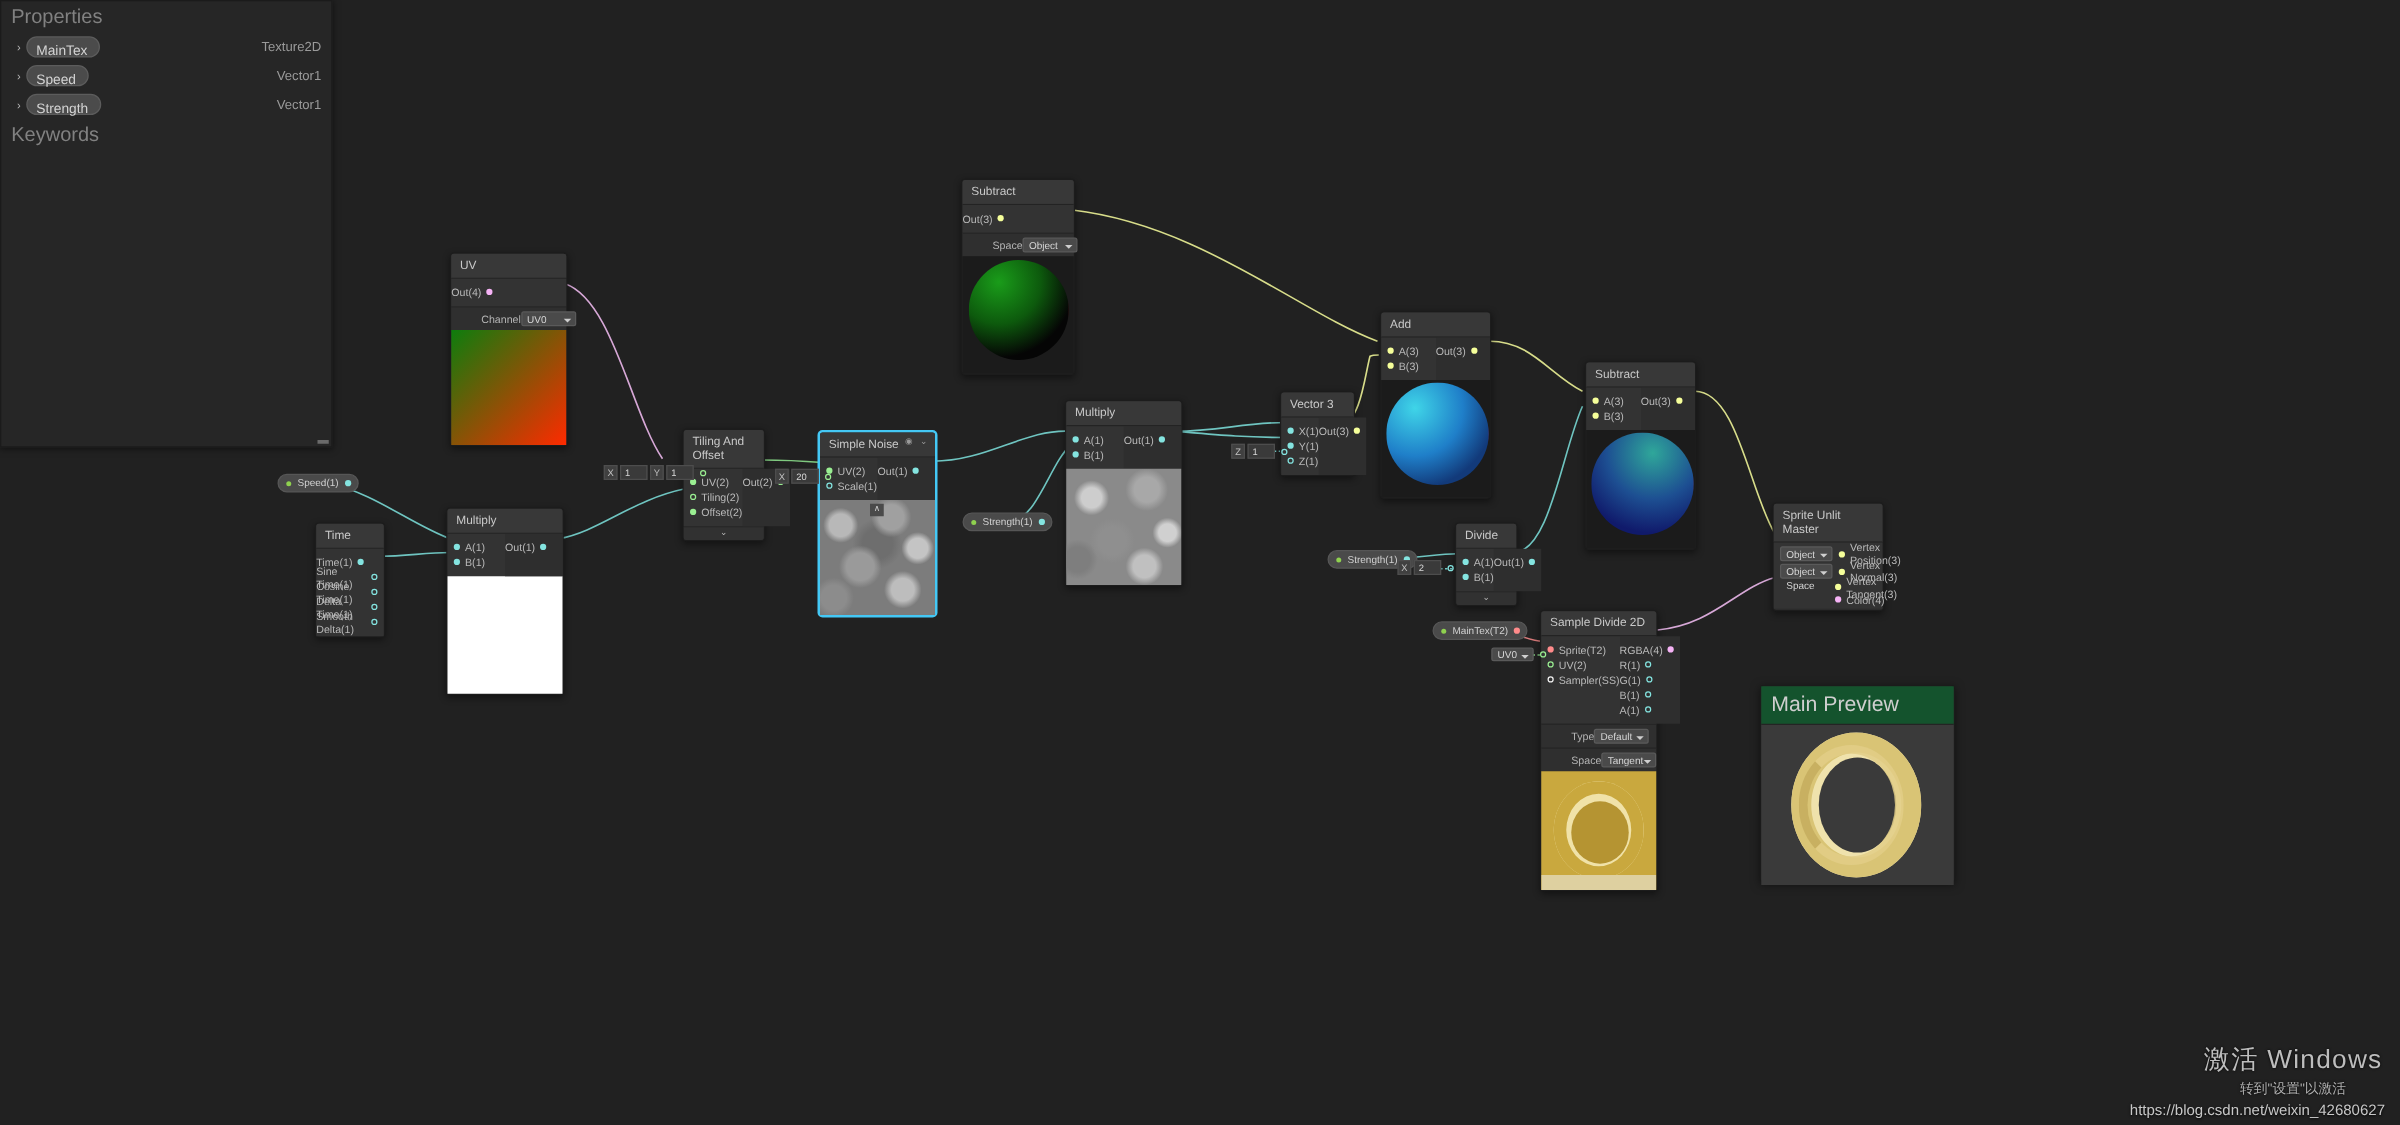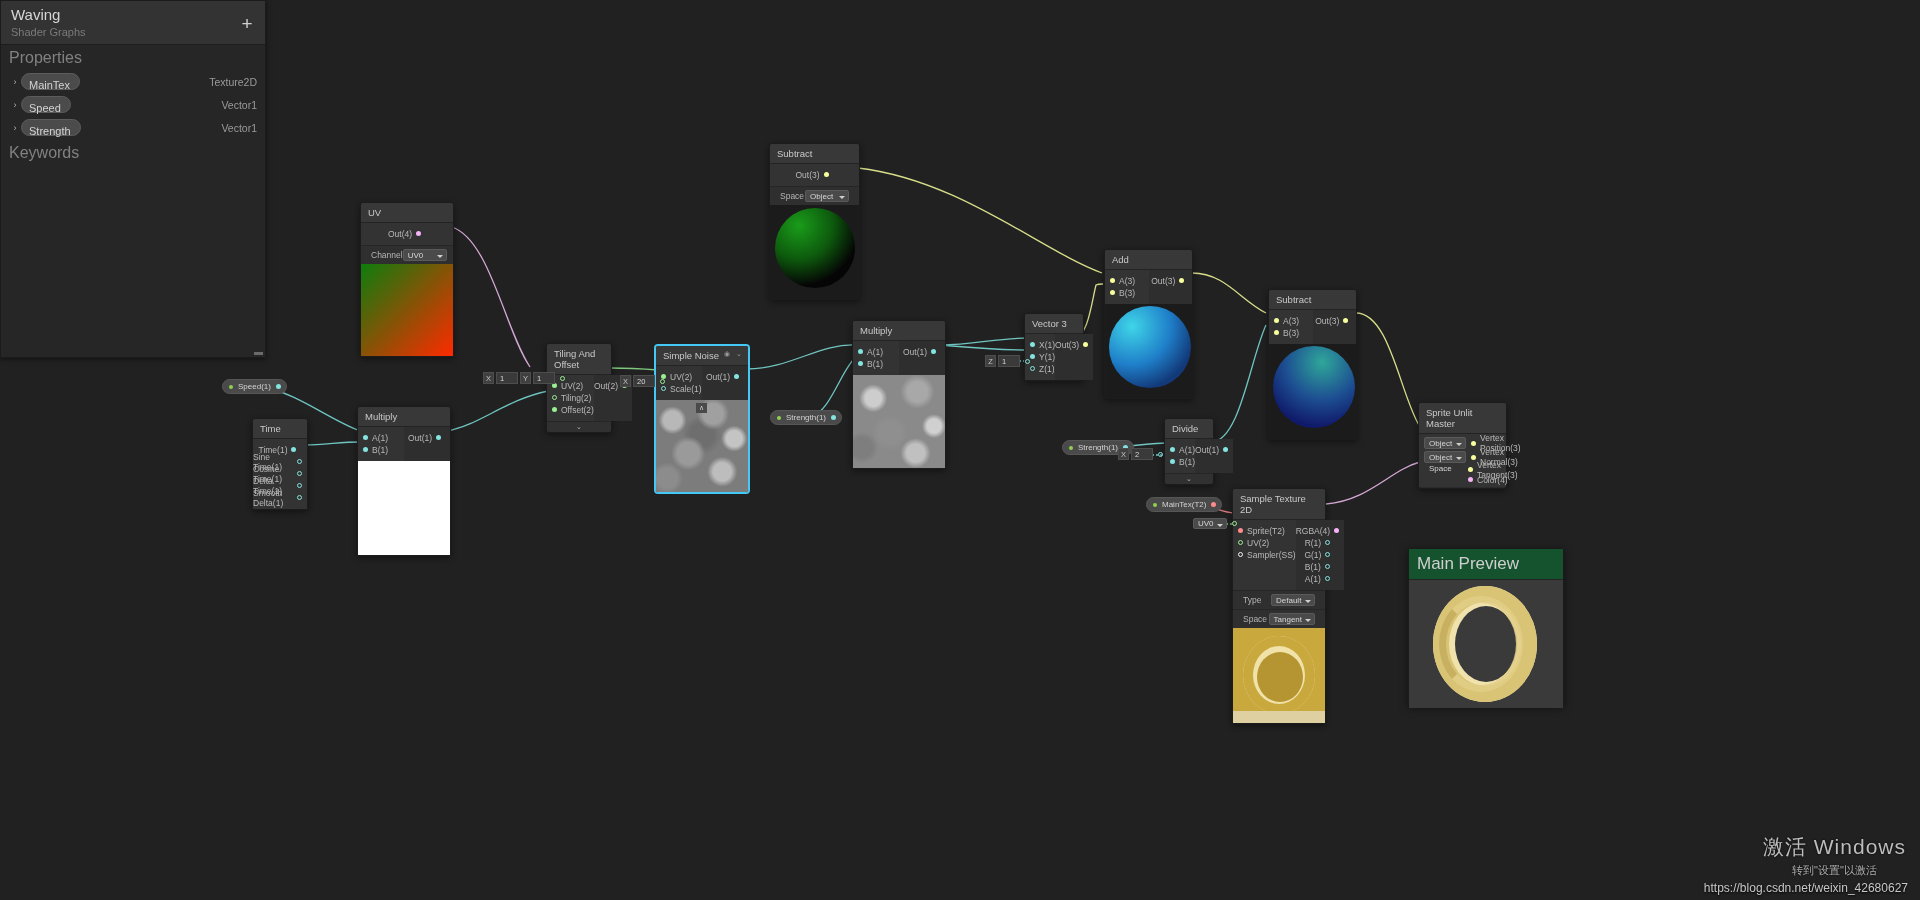--- a/index.html
+++ b/index.html
@@ -61,39 +61,39 @@
     position:relative;
   }
   .node-title .hdr-icons { position:absolute; right:5px; top:4px; display:flex; gap:5px; }
   .hdr-ico { width:7px; height:7px; color:#9a9a9a; font-size:7px; line-height:7px; }
   .ports { display:flex; background:#333333; }
   .ports-in  { flex:1; padding:4px 0 5px 0; }
   .ports-out { flex:1; padding:4px 0 5px 0; background:#2e2e2e; }
   .ports.single { background:#333333; }
   .port { display:flex; align-items:center; height:11px; margin:1px 0; font-size:8.5px; color:#b9b9b9; }
   .port.in  { padding-left:5px; }
-  .port.out { justify-content:center; padding-right:5px; }
+  .port.out { justify-content:flex-start; padding-right:5px; }
   .pin { width:5px; height:5px; border-radius:50%; flex:0 0 auto; }
   .port.in .pin  { margin-right:4px; }
   .port.out .pin { margin-left:4px; }
   .pin.f1 { background:#84e4e0; }          
   .pin.f2 { background:#9aef92; }          
   .pin.f3 { background:#f6ff9a; }          
   .pin.f4 { background:#f6b3f6; }          
   .pin.tex{ background:#ff8b8b; }          
   .pin.ss { background:#f4f4f4; }          
   .pin.hollow { background:transparent; border:1.5px solid currentColor; width:5px; height:5px; }
   .pin.hollow.f1 { color:#84e4e0; }
   .pin.hollow.f2 { color:#9aef92; }
   .pin.hollow.ss { color:#f4f4f4; }
 
   
   .ctrl-row {
     display:flex; align-items:center; justify-content:space-between;
-    padding:3px 10px; border-top:1px solid #262626; background:#2f2f2f;
+    padding:3px 24px; border-top:1px solid #262626; background:#2f2f2f;
     font-size:8.5px; color:#b4b4b4;
   }
   .ctrl-label{ font-size:8.5px; color:#b4b4b4; }
   .dropdown {
     background:#4a4a4a; border:1px solid #5a5a5a; border-radius:2px;
     height:12px; min-width:44px; padding:0 12px 0 4px;
     font-size:8px; color:#d6d6d6; position:relative; line-height:11px;
   }
   .dropdown:after{
     content:""; position:absolute; right:3px; top:5px;
@@ -200,25 +200,20 @@
 
     <path d="M1326,504 C1370,500 1390,470 1420,462" stroke="#d7a8d7"></path>
 
     <path d="M1192,504 C1210,504 1222,513 1234,513" stroke="#d87a7a"></path>
 
     <path d="M1222,524 L1234,524" stroke="#7fc97f" stroke-dasharray="2 2"></path>
   </g>
 </svg>
 
 <div id="blackboard">
-  <div id="bb-header">
-    <div id="bb-title">Waving</div>
-    <div id="bb-sub">Shader Graphs</div>
-    <div id="bb-add">+</div>
-  </div>
   <div class="bb-section">Properties</div>
 
   <div class="bb-row">
     <span class="bb-arrow">›</span>
     <span class="bb-pill">
       <span class="bb-dot"></span>
       <span class="bb-pill-label">MainTex</span>
     </span>
     <span class="bb-type">Texture2D</span>
   </div>
@@ -582,21 +577,21 @@
   <span>MainTex(T2)</span>
   <span class="pin tex"></span>
 </div>
 
 <div class="vecfield" style="left:1193px; top:518px;">
   <span class="dropdown" style="min-width:26px; height:11px; line-height:10px;">UV0</span>
   <span class="pin hollow f2" style="margin-left:3px;"></span>
 </div>
 
 <div class="node" style="left:1232px; top:488px; width:94px;">
-  <div class="node-title">Sample Texture 2D</div>
+  <div class="node-title">Sample Divide 2D</div>
   <div class="ports">
     <div class="ports-in">
       <div class="port in">
         <span class="pin tex"></span>
         <span>Sprite(T2)</span>
       </div>
       <div class="port in">
         <span class="pin hollow f2"></span>
         <span>UV(2)</span>
       </div>

